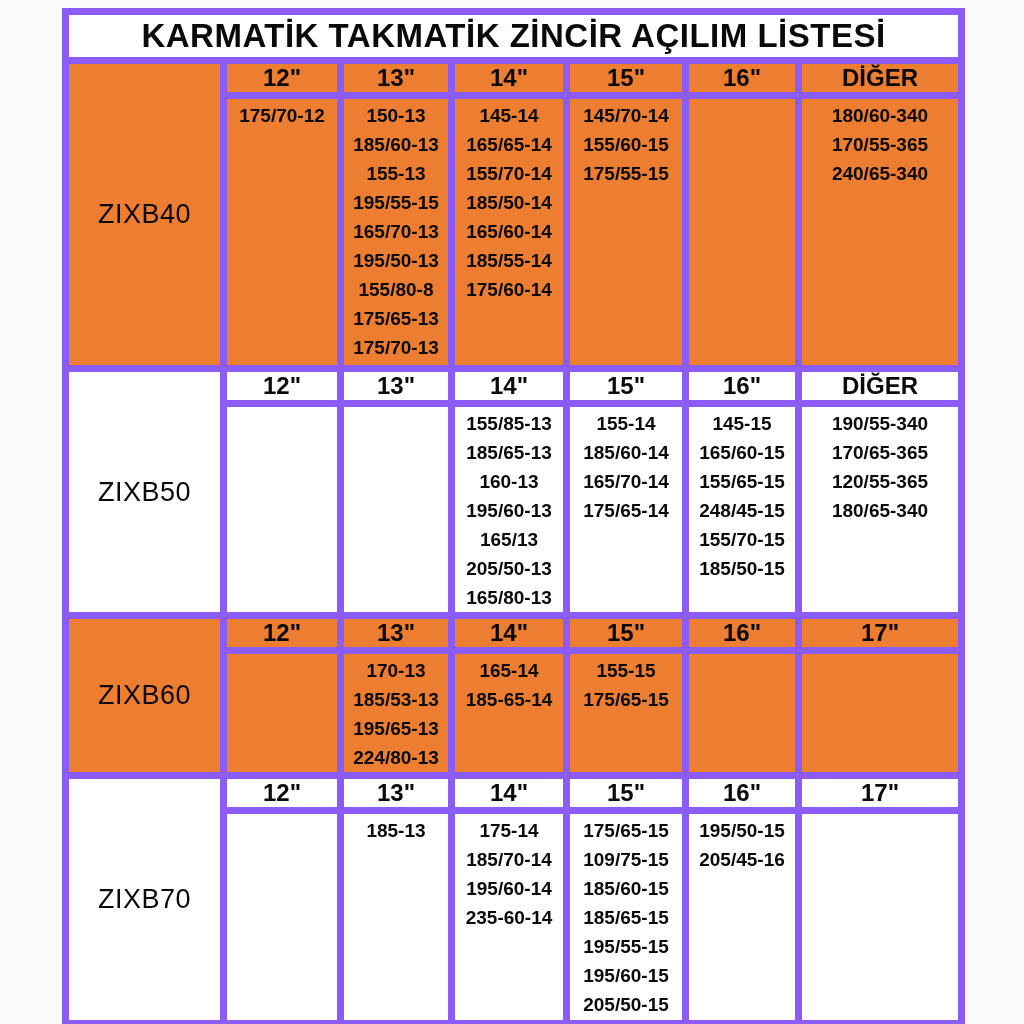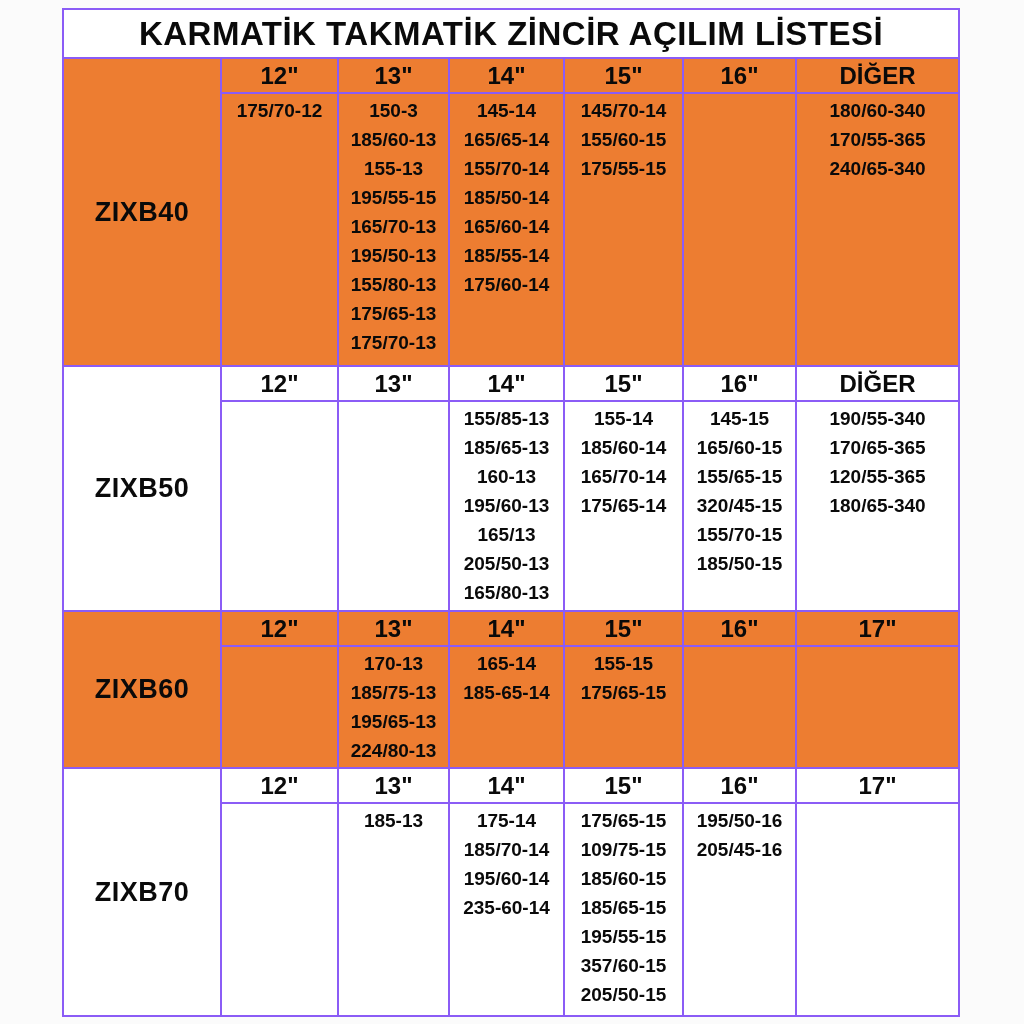--- a/index.html
+++ b/index.html
@@ -19,39 +19,39 @@
   table.chain {
     position: absolute;
     left: 62px;
     top: 8px;
     width: 896px;
     border-collapse: collapse;
     table-layout: fixed;
     background: #fff;
   }
   table.chain td {
-    border: 2px solid #8b5cf6;
+    border: 7px solid #8b5cf6;
     overflow: hidden;
   }
   .title-cell {
     height: 49px;
     background: #ffffff;
     text-align: center;
     vertical-align: middle;
     font-weight: 700;
     font-size: 33px;
     letter-spacing: 0.5px;
     white-space: nowrap;
   }
   tbody.orange td { background: var(--orange, #ED7D31); }
   tbody.white  td { background: var(--white, #ffffff); }
   .name-cell {
     text-align: center;
     vertical-align: middle;
-    font-weight: 700;
+    font-weight: 400;
     font-size: 27px;
     letter-spacing: 0.5px;
   }
   tr.head-row { height: 35px; }
   .head-cell {
     text-align: center;
     vertical-align: middle;
     font-weight: 700;
     font-size: 24px;
   }
@@ -95,27 +95,27 @@
           <td class="head-cell">14"</td>
           <td class="head-cell">15"</td>
           <td class="head-cell">16"</td>
           <td class="head-cell">DİĞER</td>
         </tr>
         <tr style="height: 273px;">
           <td class="data-cell">
             <div class="size-line">175/70-12</div>
           </td>
           <td class="data-cell">
-            <div class="size-line">150-3</div>
+            <div class="size-line">150-13</div>
             <div class="size-line">185/60-13</div>
             <div class="size-line">155-13</div>
             <div class="size-line">195/55-15</div>
             <div class="size-line">165/70-13</div>
             <div class="size-line">195/50-13</div>
-            <div class="size-line">155/80-13</div>
+            <div class="size-line">155/80-8</div>
             <div class="size-line">175/65-13</div>
             <div class="size-line">175/70-13</div>
           </td>
           <td class="data-cell">
             <div class="size-line">145-14</div>
             <div class="size-line">165/65-14</div>
             <div class="size-line">155/70-14</div>
             <div class="size-line">185/50-14</div>
             <div class="size-line">165/60-14</div>
             <div class="size-line">185/55-14</div>
@@ -159,21 +159,21 @@
           <td class="data-cell">
             <div class="size-line">155-14</div>
             <div class="size-line">185/60-14</div>
             <div class="size-line">165/70-14</div>
             <div class="size-line">175/65-14</div>
           </td>
           <td class="data-cell">
             <div class="size-line">145-15</div>
             <div class="size-line">165/60-15</div>
             <div class="size-line">155/65-15</div>
-            <div class="size-line">320/45-15</div>
+            <div class="size-line">248/45-15</div>
             <div class="size-line">155/70-15</div>
             <div class="size-line">185/50-15</div>
           </td>
           <td class="data-cell">
             <div class="size-line">190/55-340</div>
             <div class="size-line">170/65-365</div>
             <div class="size-line">120/55-365</div>
             <div class="size-line">180/65-340</div>
           </td>
         </tr>
@@ -185,21 +185,21 @@
           <td class="head-cell">13"</td>
           <td class="head-cell">14"</td>
           <td class="head-cell">15"</td>
           <td class="head-cell">16"</td>
           <td class="head-cell">17"</td>
         </tr>
         <tr style="height: 122px;">
           <td class="data-cell"></td>
           <td class="data-cell">
             <div class="size-line">170-13</div>
-            <div class="size-line">185/75-13</div>
+            <div class="size-line">185/53-13</div>
             <div class="size-line">195/65-13</div>
             <div class="size-line">224/80-13</div>
           </td>
           <td class="data-cell">
             <div class="size-line">165-14</div>
             <div class="size-line">185-65-14</div>
           </td>
           <td class="data-cell">
             <div class="size-line">155-15</div>
             <div class="size-line">175/65-15</div>
@@ -228,24 +228,24 @@
             <div class="size-line">185/70-14</div>
             <div class="size-line">195/60-14</div>
             <div class="size-line">235-60-14</div>
           </td>
           <td class="data-cell">
             <div class="size-line">175/65-15</div>
             <div class="size-line">109/75-15</div>
             <div class="size-line">185/60-15</div>
             <div class="size-line">185/65-15</div>
             <div class="size-line">195/55-15</div>
-            <div class="size-line">357/60-15</div>
+            <div class="size-line">195/60-15</div>
             <div class="size-line">205/50-15</div>
           </td>
           <td class="data-cell">
-            <div class="size-line">195/50-16</div>
+            <div class="size-line">195/50-15</div>
             <div class="size-line">205/45-16</div>
           </td>
           <td class="data-cell"></td>
         </tr>
       </tbody>
     </table>
 </div>
 
 </body></html>

